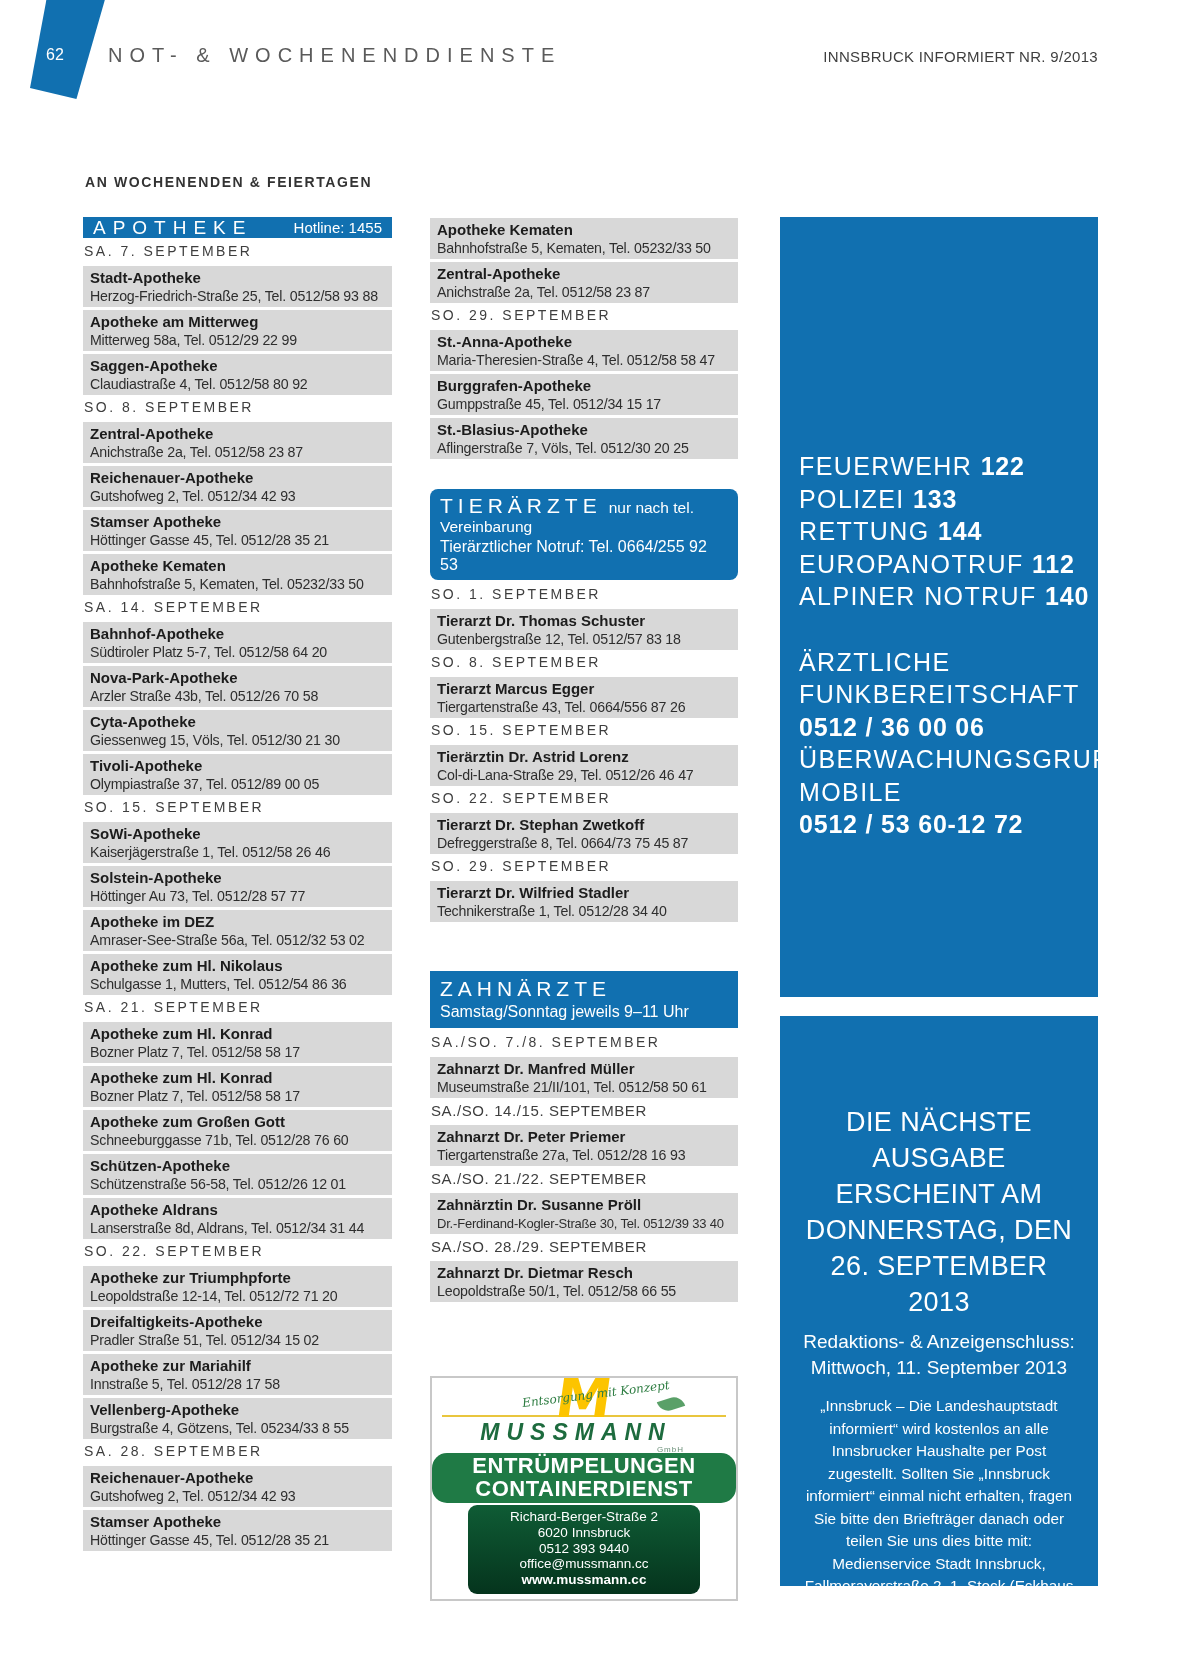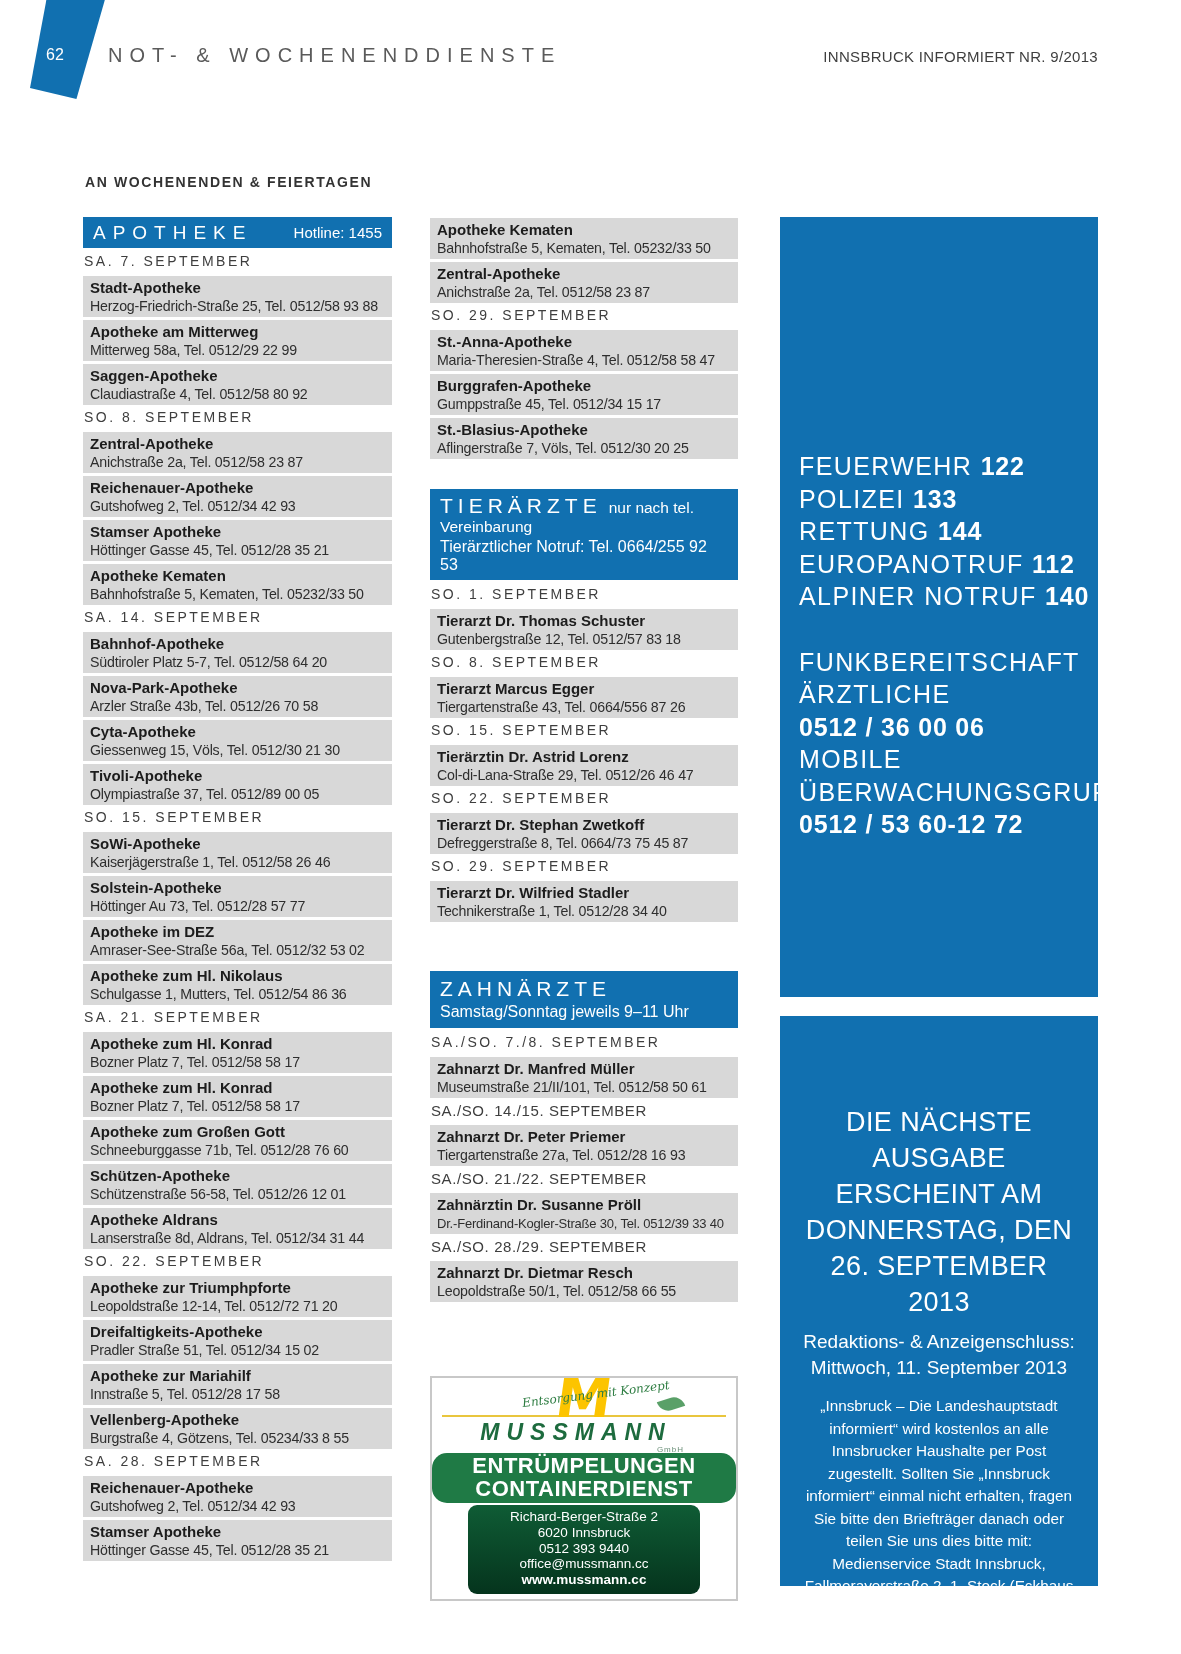--- a/index.html
+++ b/index.html
@@ -18,24 +18,24 @@
   .banner-sub{position:absolute;left:85px;top:174px;font-size:14px;font-weight:bold;letter-spacing:1.6px;color:#333;}
 
   
   .col{position:absolute;top:217px;}
   .col1{left:83px;width:309px;}
   .col2{left:430px;width:308px;top:218px;}
   .col3{left:780px;width:318px;}
 
   
   .sec-bar{background:#1170b0;color:#fff;box-sizing:border-box;}
-  .apo-bar{height:31px;display:flex;justify-content:space-between;align-items:center;padding:0 10px;margin-bottom:5px;}
+  .apo-bar{height:21px;display:flex;justify-content:space-between;align-items:center;padding:0 10px;margin-bottom:5px;}
   .apo-title{font-size:19px;letter-spacing:7px;}
   .apo-note{font-size:15px;}
-  .tier-bar{margin-top:30px;padding:5px 10px 6px;margin-bottom:6px;}
+  .tier-bar{margin-top:30px;padding:5px 10px 6px;margin-bottom:6px;border-radius:8px;}
   .zahn-bar{margin-top:49px;padding:6px 10px 7px;margin-bottom:6px;}
   .bar-title{font-size:21px;letter-spacing:5px;}
   .bar-note{font-size:15.5px;margin-left:7px;}
   .bar-line2{font-size:16px;margin-top:2px;}
 
   
   .date-h{font-size:14px;letter-spacing:2.5px;color:#3e3e3e;margin:4px 0 6px 1px;height:17px;line-height:17px;white-space:nowrap;}
   .date-h.compact{letter-spacing:.6px;font-size:15px;}
   .entry{background:#d8d8d8;height:41px;margin-bottom:3px;padding:2px 6px 0 7px;box-sizing:border-box;overflow:hidden;}
   .entry-name{font-size:15px;font-weight:bold;color:#1c1c1c;line-height:19px;white-space:nowrap;}
@@ -314,25 +314,25 @@
   </div>
 
   <div class="col col3">
     <div class="blue-box emg">
       <div><span>FEUERWEHR</span> <span class="num">122</span></div>
       <div><span>POLIZEI</span> <span class="num">133</span></div>
       <div><span>RETTUNG</span> <span class="num">144</span></div>
       <div><span>EUROPANOTRUF</span> <span class="num">112</span></div>
       <div><span>ALPINER NOTRUF</span> <span class="num">140</span></div>
       <div class="group2">
+        <div>ÄRZTLICHE</div>
         <div>FUNKBEREITSCHAFT</div>
-        <div>ÄRZTLICHE</div>
         <div class="num">0512 / 36 00 06</div>
+        <div>ÜBERWACHUNGSGRUPPE</div>
         <div>MOBILE</div>
-        <div>ÜBERWACHUNGSGRUPPE</div>
         <div class="num">0512 / 53 60-12 72</div>
       </div>
     </div>
 
     <div class="blue-box next">
       <div class="t">
         <div>DIE NÄCHSTE AUSGABE</div>
         <div>ERSCHEINT AM</div>
         <div>DONNERSTAG, DEN</div>
         <div>26. SEPTEMBER 2013</div>

